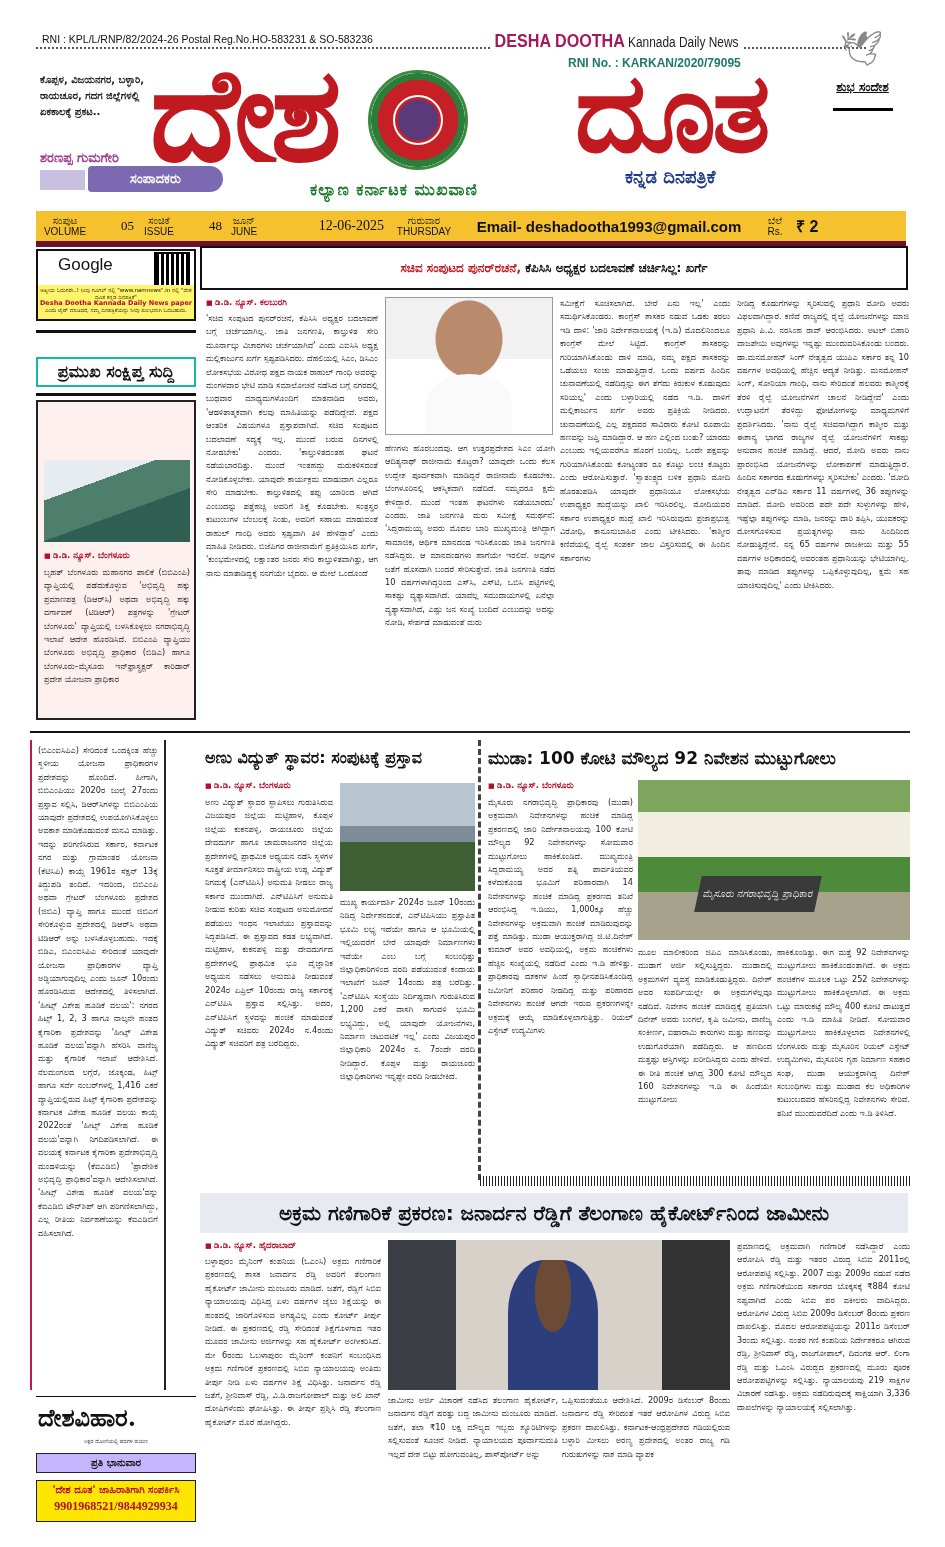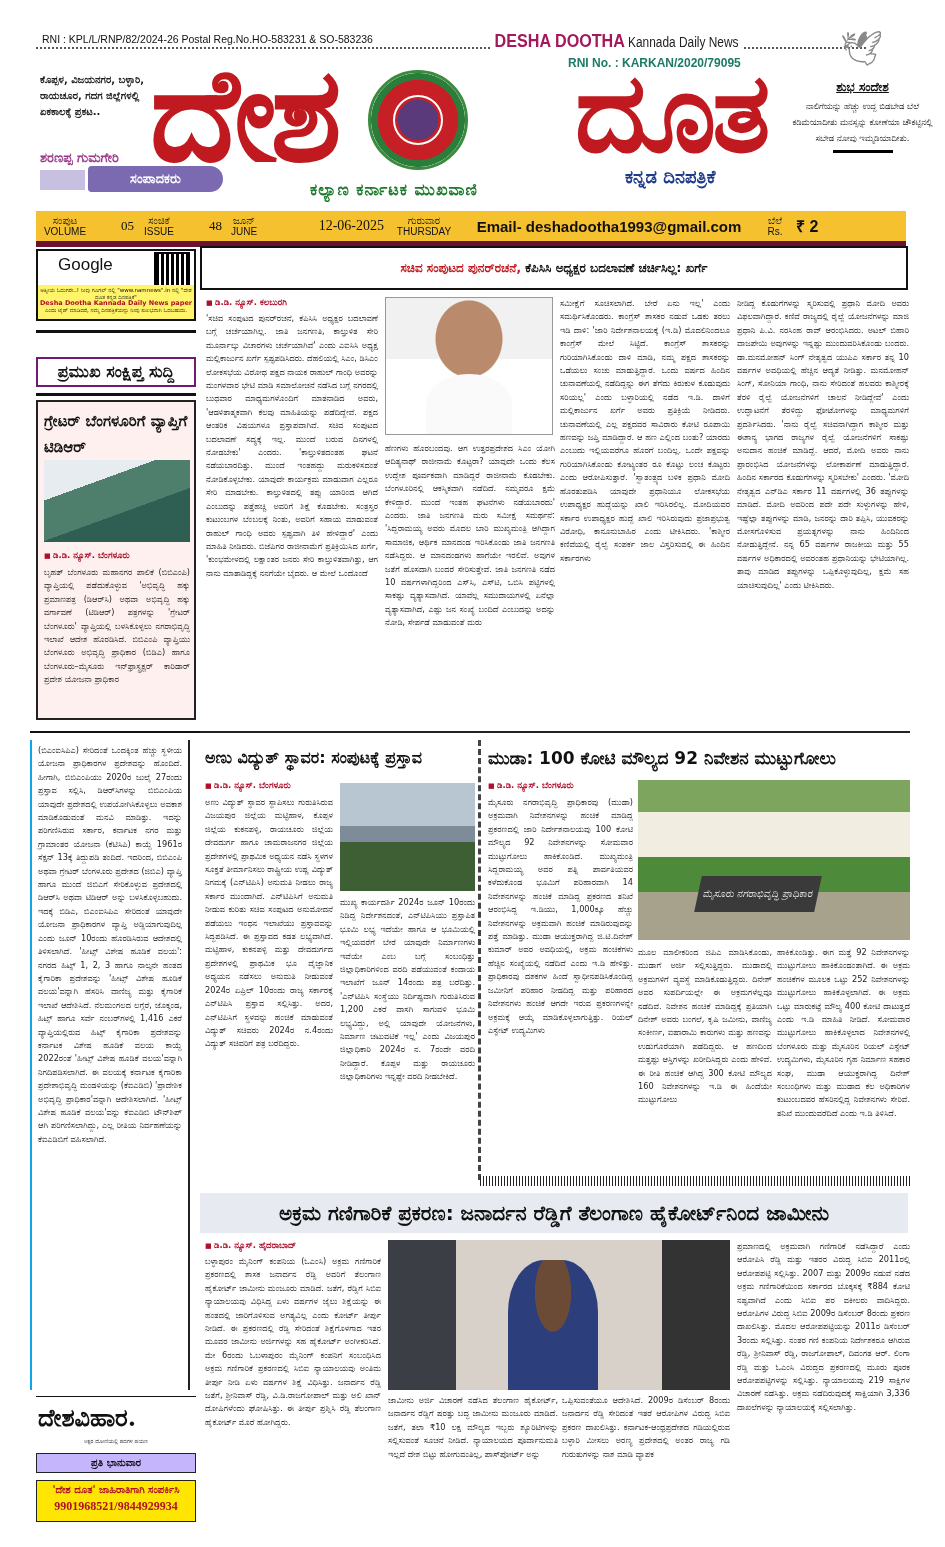--- a/index.html
+++ b/index.html
@@ -17,36 +17,36 @@
   #logo-left{left:150px;top:50px;font-size:130px;font-weight:bold;color:#c01a20;font-family:"DejaVu Serif",serif;letter-spacing:-6px;line-height:1}
   #logo-right{left:575px;top:58px;font-size:110px;font-weight:bold;color:#c01a20;font-family:"DejaVu Serif",serif;letter-spacing:-4px;line-height:1}
   #emblem{left:368px;top:70px;width:100px;height:100px;border-radius:50%;background:radial-gradient(circle,#5a3a7a 0 30%,#c61f25 31% 60%,#2b7d3b 61% 70%,#fff 71%);border:3px solid #3a8b3e}
   #emblem .ring{position:absolute;inset:22px;border-radius:50%;border:2px solid #fff}
   #editor-name{left:40px;top:150px;font-size:13px;font-weight:bold;color:#9b3a8a}
   #editor-bar{left:40px;top:170px;width:180px;height:20px;background:linear-gradient(90deg,#c8c0e0 0 25%,transparent 25%);}
   #editor-tag{left:88px;top:166px;width:135px;height:26px;background:#7b6ab2;border-radius:4px 14px 14px 4px;color:#fff;font-size:13px;font-weight:bold;text-align:center;line-height:26px}
   #tagline{left:310px;top:180px;font-size:16px;font-weight:bold;color:#1b7a2c;letter-spacing:1px}
   #paper-kn{left:625px;top:166px;font-size:18px;font-weight:bold;color:#1e3a8a}
   #wish{left:790px;top:80px;width:145px;text-align:center}
-  #wish-title{font-size:12px;font-weight:bold;text-decoration:underline;margin-bottom:4px}
+  #wish-title{font-size:12px;font-weight:bold;text-decoration:underline;margin-bottom:14px}
   #wish-body{font-size:8.5px;line-height:16px}
   #wish-rule{margin:4px auto 0;width:60px;height:3px;background:#000;position:relative}
   
   #strip{left:36px;top:211px;width:870px;height:30px;background:#f6c12f;display:flex;align-items:center;font-family:"Liberation Sans",sans-serif}
   #strip .c{text-align:center;line-height:11px;font-size:10px;font-weight:normal}
   #strip .v{font-family:"Liberation Serif",serif;font-size:13px;text-align:right}
   #strip-under{left:36px;top:241px;width:870px;height:6px;background:#6b1230}
   
   #side-box1{left:36px;top:249px;width:160px;height:72px;border:2px solid #111;background:#fff}
   #google{position:absolute;left:20px;top:4px;font-size:17px;font-family:"Liberation Sans",sans-serif}
   #qr{position:absolute;right:6px;top:3px;width:32px;height:32px;background:repeating-linear-gradient(90deg,#000 0 3px,#fff 3px 5px),#000;outline:2px solid #000}
   #qr-url{position:absolute;left:4px;top:44px;font-size:4px;color:#1c4aa0}
   #side-yellow{position:absolute;left:0;right:0;bottom:0;height:34px;background:#fff46a;font-size:5.5px;text-align:center;line-height:6.5px;padding-top:2px}
   #side-yellow b{color:#b0102a;font-size:6.5px}
-  #side-head{left:36px;top:357px;width:160px;height:30px;border:2px solid #701a75;font-size:16px;font-weight:bold;text-align:center;line-height:26px}
+  #side-head{left:36px;top:357px;width:160px;height:30px;border:2px solid #14b8a6;font-size:16px;font-weight:bold;text-align:center;line-height:26px}
   .hrule{border-top:3px solid #111}
   #brief-box{left:36px;top:400px;width:160px;height:320px;border:2px solid #222;background:#fdf0ee}
   #brief-title{position:absolute;left:6px;top:6px;font-size:15px;font-weight:bold;line-height:26px}
   #brief-img{position:absolute;left:6px;top:58px;width:146px;height:82px;background:linear-gradient(160deg,#e7ecf0 0 30%,#4e7f6c 30% 60%,#2f5f52 60%)}
   .byline{font-size:8.5px;color:#b0102a;font-weight:bold}
   .byline::before{content:"■ ";font-size:7px}
   .body{font-size:8.2px;line-height:13.4px;text-align:justify;color:#222}
   
   #lead-head{left:200px;top:246px;width:708px;height:44px;border:2px solid #111;font-size:12px;font-weight:bold;display:flex;align-items:center;justify-content:center}
   #lead-head .red{color:#c01a20}
@@ -86,21 +86,20 @@
     <div class="ring"></div>
   </div>
 <div class="abs" id="logo-right">ದೂತ</div>
 <div class="abs" id="editor-name">ಶರಣಪ್ಪ ಗುಮಗೇರಿ</div>
 <div class="abs" id="editor-bar"></div>
 <div class="abs" id="editor-tag">ಸಂಪಾದಕರು</div>
 <div class="abs" id="tagline">ಕಲ್ಯಾಣ ಕರ್ನಾಟಕ ಮುಖವಾಣಿ</div>
 <div class="abs" id="paper-kn">ಕನ್ನಡ ದಿನಪತ್ರಿಕೆ</div>
 <div class="abs" id="wish">
   <div id="wish-title">ಶುಭ ಸಂದೇಶ</div>
-  <div id="wish-body">ನಾಲಿಗೆಯನ್ನು ಹೆಚ್ಚು ಉದ್ದ ಬಿಡಬೇಡ ಬೆಲೆ ಕಡಿಮೆಯಾದೀತು ಮನಸ್ಸನ್ನು ಕೋಣೆಯಾ ಚೌಕಟ್ಟಿನಲ್ಲಿ ಸಬೇಡ ನೋವು ಇಮ್ಮಡಿಯಾದೀತು.</div>
   <div id="wish-rule"></div>
 </div>
 
 <div class="abs" id="strip">
   <div class="c" style="width:58px">
       <div>ಸಂಪುಟ</div>
       <div>VOLUME</div>
     </div>
   <div class="v" style="width:40px">05</div>
   <div class="c" style="width:50px">
@@ -133,27 +132,26 @@
   <div id="side-yellow">
     <div>ಆತ್ಮೀಯ ಓದುಗರೇ..! ನೀವು ಗೂಗಲ್ ನಲ್ಲಿ "www.namnews".in ನಲ್ಲಿ "ದೇಶ ದೂತ ಕನ್ನಡ ದಿನಪತ್ರಿಕೆ"</div>
     <b>Desha Dootha Kannada Daily News paper</b>
     <div>ಎಂದು ಟೈಪ್ ಮಾಡಿದರೆ, ನಮ್ಮ ದಿನಪತ್ರಿಕೆಯನ್ನು ನೀವು ಸುಲಭವಾಗಿ ಓದಬಹುದು.</div>
   </div>
 </div>
 <div class="abs hrule" style="left:36px;top:330px;width:160px"></div>
 <div class="abs" id="side-head">ಪ್ರಮುಖ ಸಂಕ್ಷಿಪ್ತ ಸುದ್ದಿ</div>
 <div class="abs hrule" style="left:36px;top:393px;width:160px"></div>
 <div class="abs" id="brief-box">
-  <div id="brief-title">ಗ್ರೇಟರ್ ಬೆಂಗಳೂರಿಗೆ ವ್ಯಾಪ್ತಿಗೆ ಟಿಡಿಆರ್</div>
   <div id="brief-img"></div>
   <div class="abs byline" style="left:6px;top:148px">ಡಿ.ಡಿ. ನ್ಯೂಸ್. ಬೆಂಗಳೂರು</div>
   <div class="abs body" style="left:6px;top:164px;width:146px;height:150px;overflow:hidden">ಬೃಹತ್ ಬೆಂಗಳೂರು ಮಹಾನಗರ ಪಾಲಿಕೆ (ಬಿಬಿಎಂಪಿ) ವ್ಯಾಪ್ತಿಯಲ್ಲಿ ಪಡೆದುಕೊಳ್ಳುವ 'ಅಭಿವೃದ್ಧಿ ಹಕ್ಕು ಪ್ರಮಾಣಪತ್ರ (ಡಿಆರ್‌ಸಿ) ಅಥವಾ ಅಭಿವೃದ್ಧಿ ಹಕ್ಕು ವರ್ಗಾವಣೆ (ಟಿಡಿಆರ್) ಪತ್ರಗಳನ್ನು 'ಗ್ರೇಟರ್ ಬೆಂಗಳೂರು' ವ್ಯಾಪ್ತಿಯಲ್ಲಿ ಬಳಸಿಕೊಳ್ಳಲು ನಗರಾಭಿವೃದ್ಧಿ ಇಲಾಖೆ ಆದೇಶ ಹೊರಡಿಸಿದೆ. ಬಿಬಿಎಂಪಿ ವ್ಯಾಪ್ತಿಯು ಬೆಂಗಳೂರು ಅಭಿವೃದ್ಧಿ ಪ್ರಾಧಿಕಾರ (ಬಿಡಿಎ) ಹಾಗೂ ಬೆಂಗಳೂರು–ಮೈಸೂರು ಇನ್‌ಫ್ರಾಸ್ಟ್ರಕ್ಚರ್ ಕಾರಿಡಾರ್ ಪ್ರದೇಶ ಯೋಜನಾ ಪ್ರಾಧಿಕಾರ</div>
 </div>
 <div class="abs hrule" style="left:30px;top:731px;width:170px;border-top-width:2px"></div>
-<div class="abs" style="left:30px;top:740px;width:160px;height:650px;border-left:2px solid #0ea5e9;border-right:2px solid #222;padding:4px 6px;overflow:hidden">
+<div class="abs" style="left:30px;top:740px;width:136px;height:650px;border-left:2px solid #be185d;border-right:2px solid #222;padding:4px 6px;overflow:hidden">
   <div class="body">(ಬಿಎಂಐಸಿಪಿಎ) ಸೇರಿದಂತೆ ಒಂದಕ್ಕಿಂತ ಹೆಚ್ಚು ಸ್ಥಳೀಯ ಯೋಜನಾ ಪ್ರಾಧಿಕಾರಗಳ ಪ್ರದೇಶವನ್ನು ಹೊಂದಿದೆ. ಹೀಗಾಗಿ, ಬಿಬಿಎಂಪಿಯು 2020ರ ಜುಲೈ 27ರಂದು ಪ್ರಸ್ತಾವ ಸಲ್ಲಿಸಿ, ಡಿಆರ್‌ಸಿಗಳನ್ನು ಬಿಬಿಎಂಪಿಯ ಯಾವುದೇ ಪ್ರದೇಶದಲ್ಲಿ ಉಪಯೋಗಿಸಿಕೊಳ್ಳಲು ಅವಕಾಶ ಮಾಡಿಕೊಡುವಂತೆ ಮನವಿ ಮಾಡಿತ್ತು. ಇದನ್ನು ಪರಿಗಣಿಸಿರುವ ಸರ್ಕಾರ, ಕರ್ನಾಟಕ ನಗರ ಮತ್ತು ಗ್ರಾಮಾಂತರ ಯೋಜನಾ (ಕೆಟಿಸಿಪಿ) ಕಾಯ್ದೆ 1961ರ ಸೆಕ್ಷನ್ 13ಕ್ಕೆ ತಿದ್ದುಪಡಿ ತಂದಿದೆ. ಇದರಿಂದ, ಬಿಬಿಎಂಪಿ ಅಥವಾ ಗ್ರೇಟರ್ ಬೆಂಗಳೂರು ಪ್ರದೇಶದ (ಜಿಬಿಎ) ವ್ಯಾಪ್ತಿ ಹಾಗೂ ಮುಂದೆ ಜಿಬಿಎಗೆ ಸೇರಿಕೊಳ್ಳುವ ಪ್ರದೇಶದಲ್ಲಿ ಡಿಆರ್‌ಸಿ ಅಥವಾ ಟಿಡಿಆರ್ ಅನ್ನು ಬಳಸಿಕೊಳ್ಳಬಹುದು. ಇದಕ್ಕೆ ಬಿಡಿಎ, ಬಿಎಂಐಸಿಪಿಎ ಸೇರಿದಂತೆ ಯಾವುದೇ ಯೋಜನಾ ಪ್ರಾಧಿಕಾರಗಳ ವ್ಯಾಪ್ತಿ ಅಡ್ಡಿಯಾಗುವುದಿಲ್ಲ ಎಂದು ಜೂನ್ 10ರಂದು ಹೊರಡಿಸಿರುವ ಆದೇಶದಲ್ಲಿ ತಿಳಿಸಲಾಗಿದೆ. 'ಹೀಟ್ಸ್ ವಿಶೇಷ ಹೂಡಿಕೆ ವಲಯ': ನಗರದ ಹಿಟ್ಸ್ 1, 2, 3 ಹಾಗೂ ನಾಲ್ಕನೇ ಹಂತದ ಕೈಗಾರಿಕಾ ಪ್ರದೇಶವನ್ನು 'ಹೀಟ್ಸ್ ವಿಶೇಷ ಹೂಡಿಕೆ ವಲಯ'ವನ್ನಾಗಿ ಹೆಸರಿಸಿ ವಾಣಿಜ್ಯ ಮತ್ತು ಕೈಗಾರಿಕೆ ಇಲಾಖೆ ಆದೇಶಿಸಿದೆ. ನೆಲಮಂಗಲದ ಲಗ್ಗೆರೆ, ಜೊಕ್ಕಂಡ, ಹಿಟ್ಸ್ ಹಾಗೂ ಸರ್ವೆ ನಂಬರ್‌ಗಳಲ್ಲಿ 1,416 ಎಕರೆ ವ್ಯಾಪ್ತಿಯಲ್ಲಿರುವ ಹಿಟ್ಸ್ ಕೈಗಾರಿಕಾ ಪ್ರದೇಶವನ್ನು ಕರ್ನಾಟಕ ವಿಶೇಷ ಹೂಡಿಕೆ ವಲಯ ಕಾಯ್ದೆ 2022ರಂತೆ 'ಹೀಟ್ಸ್ ವಿಶೇಷ ಹೂಡಿಕೆ ವಲಯ'ವನ್ನಾಗಿ ನಿಗದಿಪಡಿಸಲಾಗಿದೆ. ಈ ವಲಯಕ್ಕೆ ಕರ್ನಾಟಕ ಕೈಗಾರಿಕಾ ಪ್ರದೇಶಾಭಿವೃದ್ಧಿ ಮಂಡಳಿಯನ್ನು (ಕೆಐಎಡಿಬಿ) 'ಪ್ರಾದೇಶಿಕ ಅಭಿವೃದ್ಧಿ ಪ್ರಾಧಿಕಾರ'ವನ್ನಾಗಿ ಆದೇಶಿಸಲಾಗಿದೆ. 'ಹೀಟ್ಸ್ ವಿಶೇಷ ಹೂಡಿಕೆ ವಲಯ'ವನ್ನು ಕೆಐಎಡಿಬಿ ಟೌನ್‌ಶಿಪ್ ಆಗಿ ಪರಿಗಣಿಸಲಾಗಿದ್ದು, ಎಲ್ಲ ರೀತಿಯ ನಿರ್ವಹಣೆಯನ್ನು ಕೆಐಎಡಿಬಿಗೆ ವಹಿಸಲಾಗಿದೆ.</div>
 </div>
 <div class="abs hrule" style="left:36px;top:1396px;width:160px;border-top-width:1px"></div>
 <div class="abs" id="vihara">ದೇಶವಿಹಾರ.</div>
 <div class="abs" id="vihara-sub">ಅಕ್ಷರ ದೋಣಿಯಲ್ಲಿ ಪದಗಳ ಪಯಣ</div>
 <div class="abs" id="weekly">ಪ್ರತಿ ಭಾನುವಾರ</div>
 <div class="abs" id="ad">
   <div class="l1">'ದೇಶ ದೂತ' ಜಾಹಿರಾತಿಗಾಗಿ ಸಂಪರ್ಕಿಸಿ</div>
   <div class="l2">9901968521/9844929934</div>
 </div>

